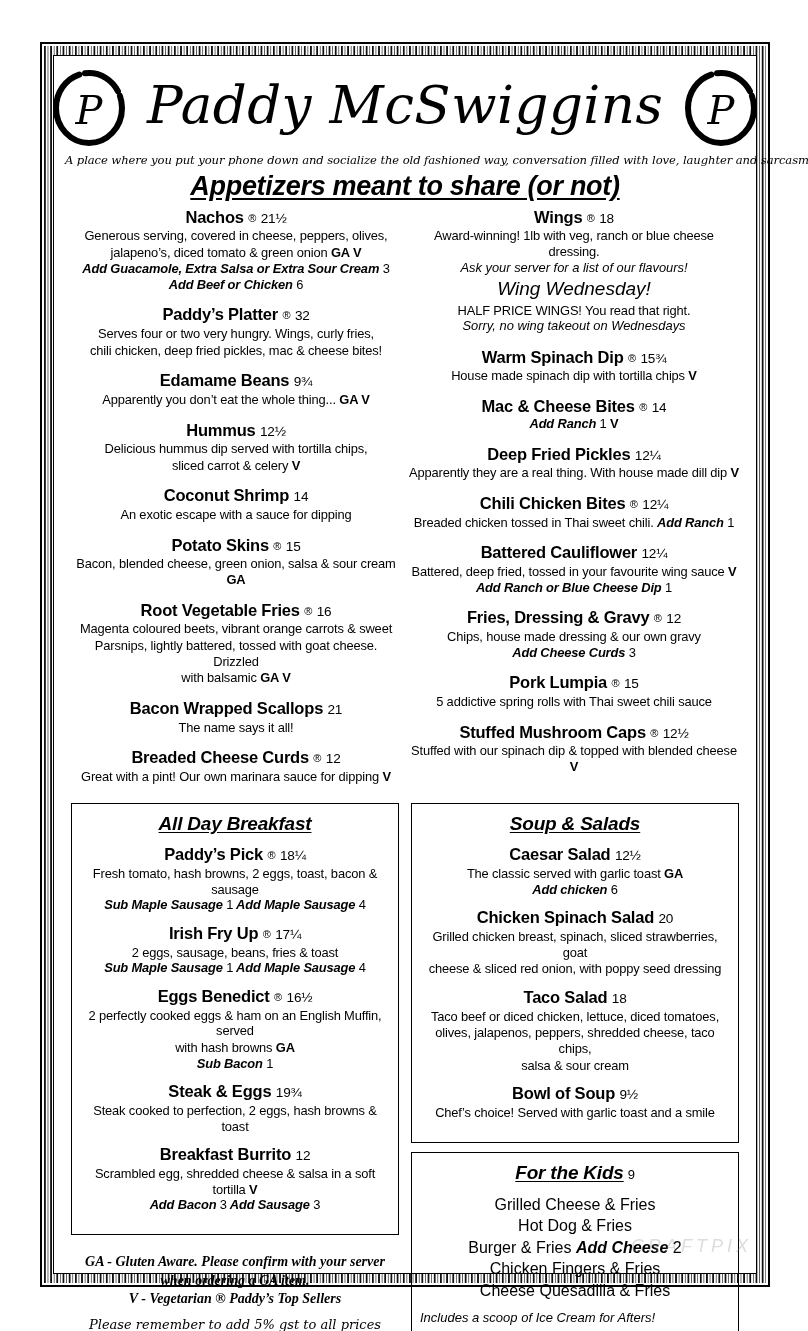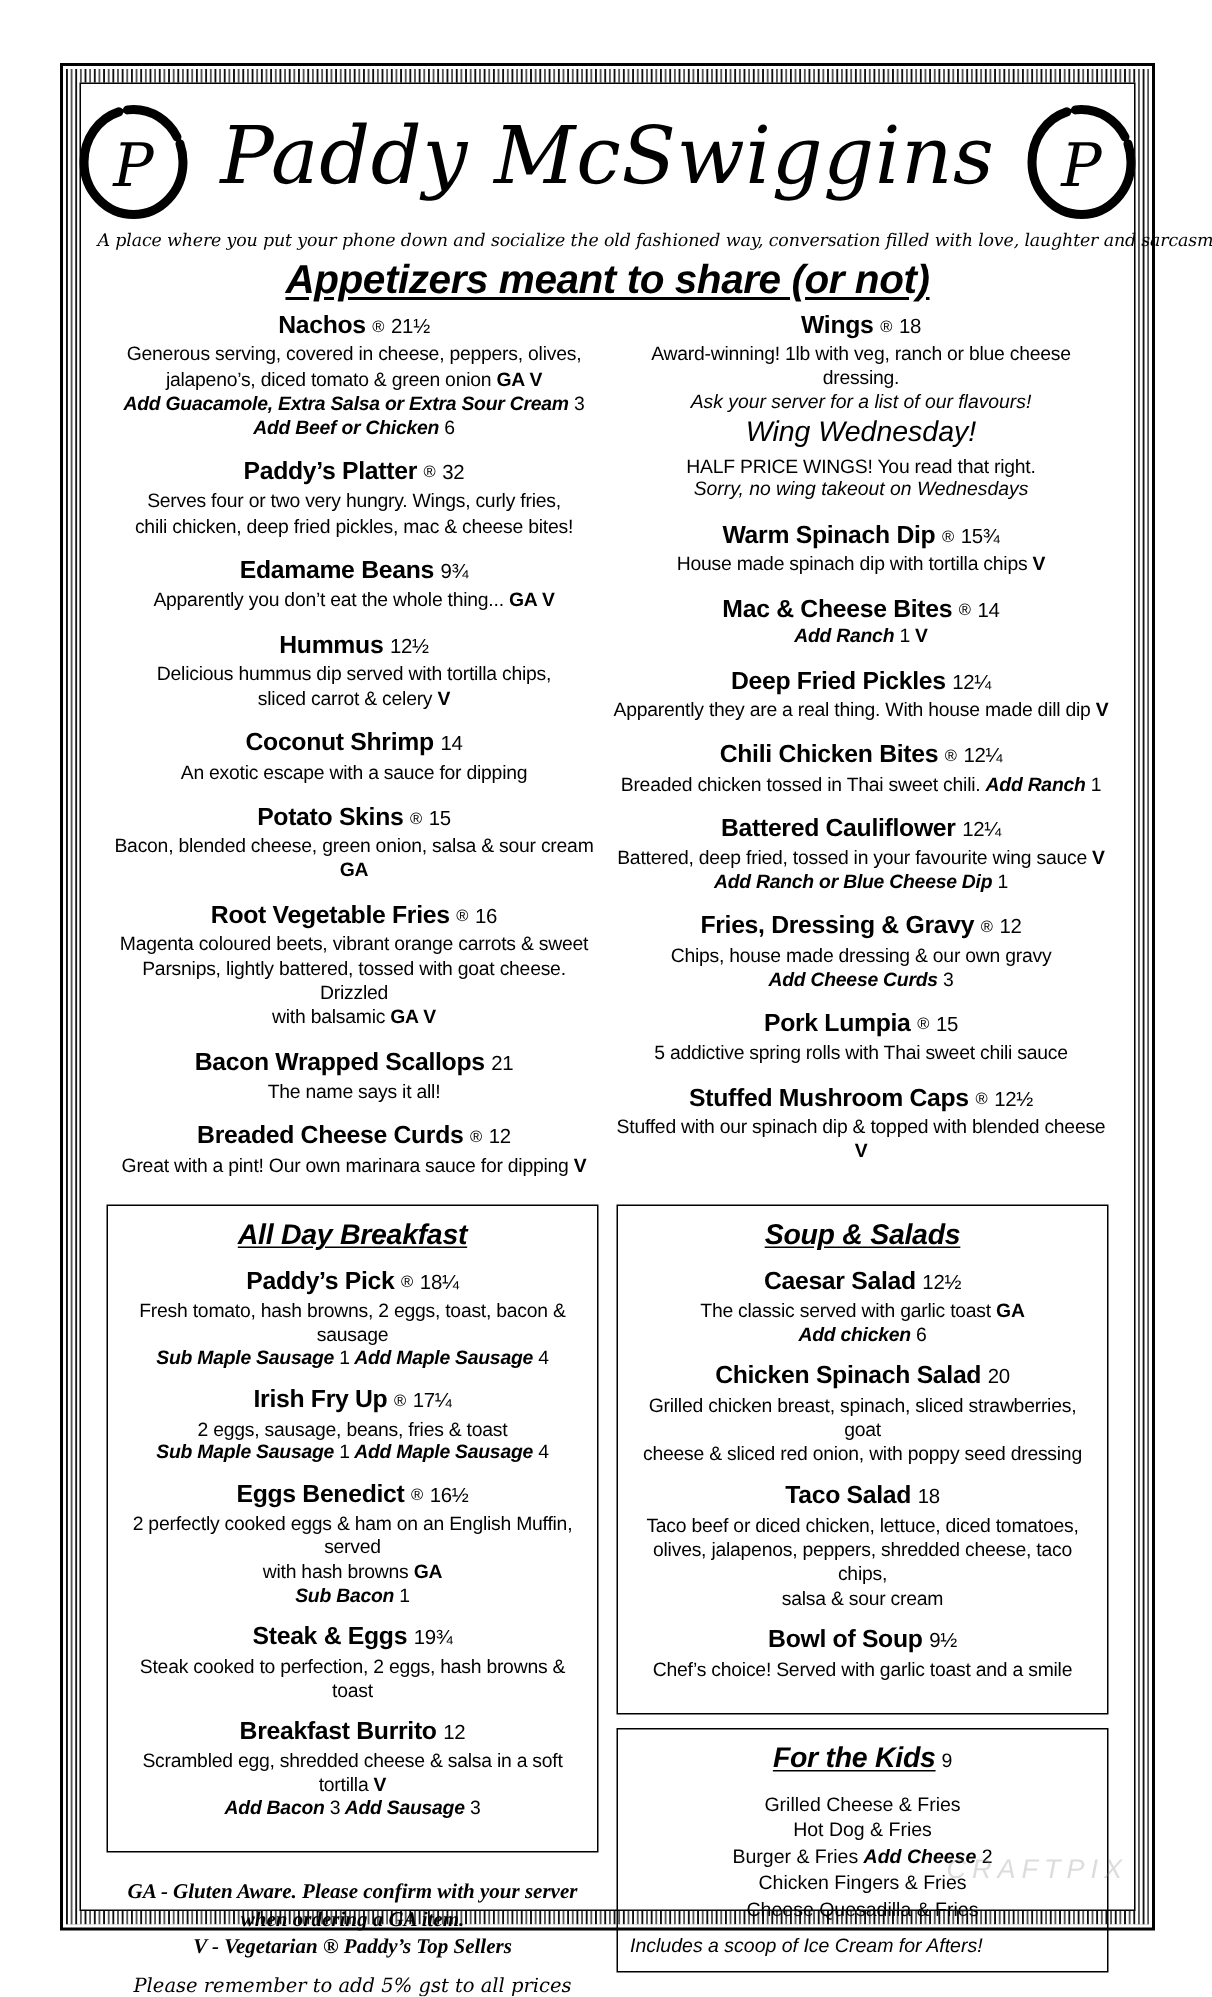--- a/index.html
+++ b/index.html
@@ -186,21 +186,21 @@
     letter-spacing: -0.2px;
   }
   .box-title .kprice {
     font-weight: normal;
     font-style: normal;
     font-size: 13px;
     text-decoration: none;
     display: inline-block;
     padding-left: 4px;
   }
-  .kidline { text-align: center; font-size: 13px; line-height: 1.35; }
+  .kidline { text-align: center; font-size: 16px; line-height: 1.35; }
   .kidline i { font-weight: bold; font-style: italic; }
   .kidfoot {
     font-weight: normal; font-style: italic;
     font-size: 13px;
     margin-top: 8px;
   }
 
   
   .legend {
     text-align: center;

